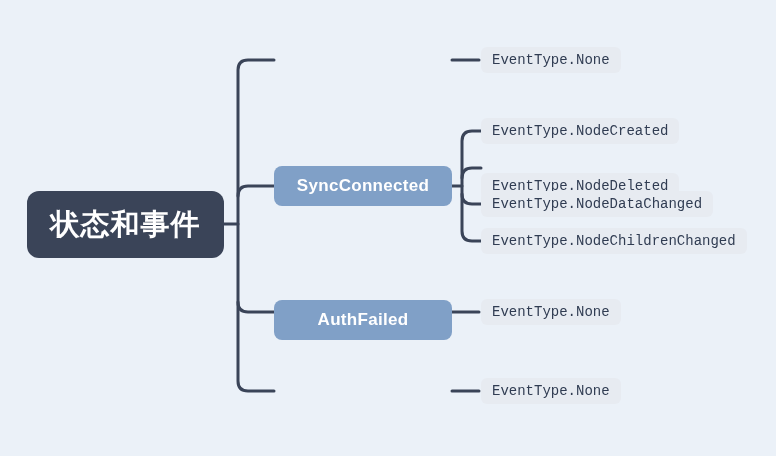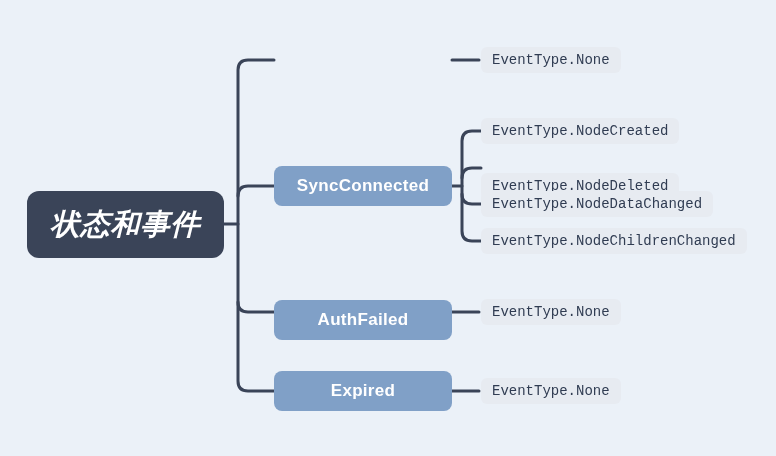--- a/index.html
+++ b/index.html
@@ -38,21 +38,20 @@
     left: 27px;
     top: 191px;
     width: 197px;
     height: 67px;
     background: var(--root-fill, #3a4458);
     color: var(--root-text, #ffffff);
     border-radius: 12px;
     font-size: 29px;
     font-weight: 700;
     letter-spacing: 1px;
-    font-style: italic;
   }
   .branch-node {
     left: 274px;
     width: 178px;
     height: 40px;
     background: var(--branch-fill, #80a0c7);
     color: var(--branch-text, #ffffff);
     border-radius: 8px;
     font-size: 17px;
     font-weight: 700;
@@ -112,21 +111,20 @@
     <path class="connector" d="M462,194 Q462,204 472,204 L481,204"></path>
   </svg>
 
   <div class="node root-node">状态和事件</div>
 
 
   <div class="node branch-node b-syncconnected">SyncConnected</div>
 
   <div class="node branch-node b-authfailed">AuthFailed</div>
 
-  <div class="node branch-node b-expired">Expired</div>
 
   <div class="node leaf-node l-disc-none">EventType.None</div>
 
   <div class="node leaf-node l-nodecreated">EventType.NodeCreated</div>
 
   <div class="node leaf-node l-nodedeleted">EventType.NodeDeleted</div>
 
   <div class="node leaf-node l-nodedatachanged">EventType.NodeDataChanged</div>
 
   <div class="node leaf-node l-nodechildrenchanged">EventType.NodeChildrenChanged</div>

